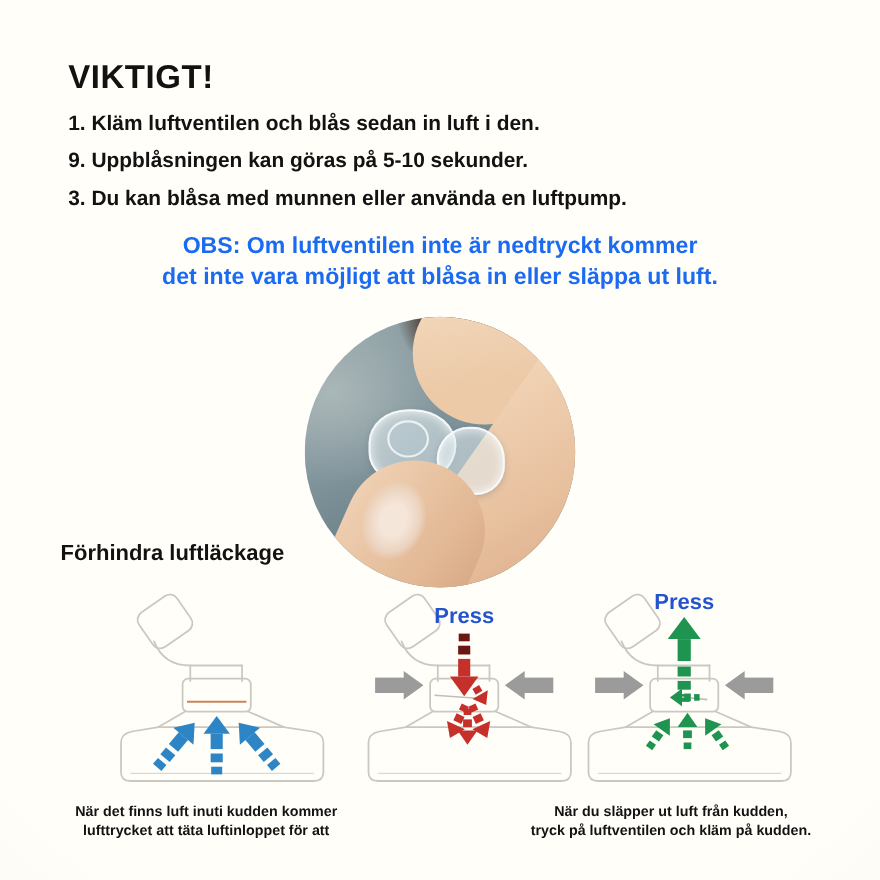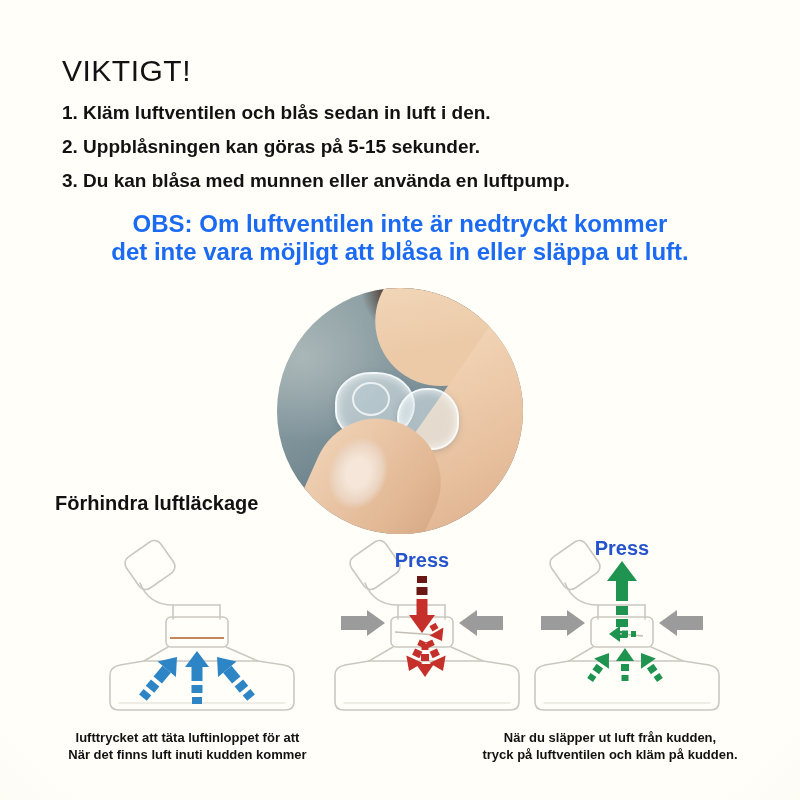--- a/index.html
+++ b/index.html
@@ -7,24 +7,24 @@
     --text:#121212; --note_blue:#1b6bf2; --press_blue:#2553cc;
     --arrow_blue:#2d85c5; --arrow_red:#c5302b; --arrow_red_dark:#6b1714;
     --arrow_green:#1e9450; --arrow_gray:#9b9b9b; --outline:#cbc8c1; --accent_line:#c8855c;
   }
   html,body{margin:0;padding:0;}
   .canvas{
     position:relative;width:800px;height:800px;overflow:hidden;
     background:radial-gradient(120% 120% at 50% 45%, var(--background_center) 55%, var(--background_edge) 100%);
     font-family:"Liberation Sans","DejaVu Sans",sans-serif;color:var(--text);
   }
-  .title{position:absolute;left:62px;top:54px;font-size:30px;font-weight:normal;letter-spacing:.5px;}
+  .title{position:absolute;left:62px;top:54px;font-size:30px;font-weight:bold;letter-spacing:.5px;}
   .steps{position:absolute;left:62px;top:96px;font-size:19px;font-weight:bold;line-height:34px;white-space:nowrap;}
   .note{position:absolute;left:0;top:210px;width:800px;text-align:center;color:var(--note_blue);
-        font-size:24px;font-weight:bold;line-height:28px;}
+        font-size:21px;font-weight:bold;line-height:28px;}
   .section-heading{position:absolute;left:55px;top:492px;font-size:20px;font-weight:bold;}
 
   
   .photo{position:absolute;left:277px;top:288px;width:246px;height:246px;border-radius:50%;overflow:hidden;
     background:
       radial-gradient(95px 80px at 62% 0%, #54423a 0%, #4a372e 45%, rgba(74,55,46,0) 72%),
       radial-gradient(150px 120px at 10% 28%, #aab7b8 0%, rgba(170,183,184,0) 70%),
       linear-gradient(155deg,#93a5a8 0%, #7e929a 45%, #5f737c 80%, #51656e 100%);}
   .photo>div{position:absolute;}
   .finger2{right:-15px;top:-95px;width:130px;height:210px;border-radius:65px;transform:rotate(55deg);
@@ -55,21 +55,21 @@
 </style>
 </head>
 <body>
 
 <div class="canvas">
 
   <div class="title">VIKTIGT!</div>
 
   <div class="steps">
     <div>1. Kläm luftventilen och blås sedan in luft i den.</div>
-    <div>2. Uppblåsningen kan göras på 5-15 sekunder.</div>
+    <div>9. Uppblåsningen kan göras på 5-10 sekunder.</div>
     <div>3. Du kan blåsa med munnen eller använda en luftpump.</div>
   </div>
 
   <div class="note">
     <div>OBS: Om luftventilen inte är nedtryckt kommer</div>
     <div>det inte vara möjligt att blåsa in eller släppa ut luft.</div>
   </div>
 
   <div class="photo">
     <div class="finger2"></div>
@@ -211,21 +211,21 @@
         <g transform="translate(116,118) rotate(-35)">
           <polygon points="0,0 -9,13 9,13"></polygon>
             <rect x="-4" y="16" width="8" height="7"></rect>
             <rect x="-3.5" y="27" width="7" height="6"></rect>
         </g>
       </g>
     </svg>
   </div>
 
   <div class="caption c1">
+    <div>När det finns luft inuti kudden kommer</div>
     <div>lufttrycket att täta luftinloppet för att</div>
-    <div>När det finns luft inuti kudden kommer</div>
   </div>
   <div class="caption c3">
     <div>När du släpper ut luft från kudden,</div>
     <div>tryck på luftventilen och kläm på kudden.</div>
   </div>
 
 </div>
 
 </body></html>

